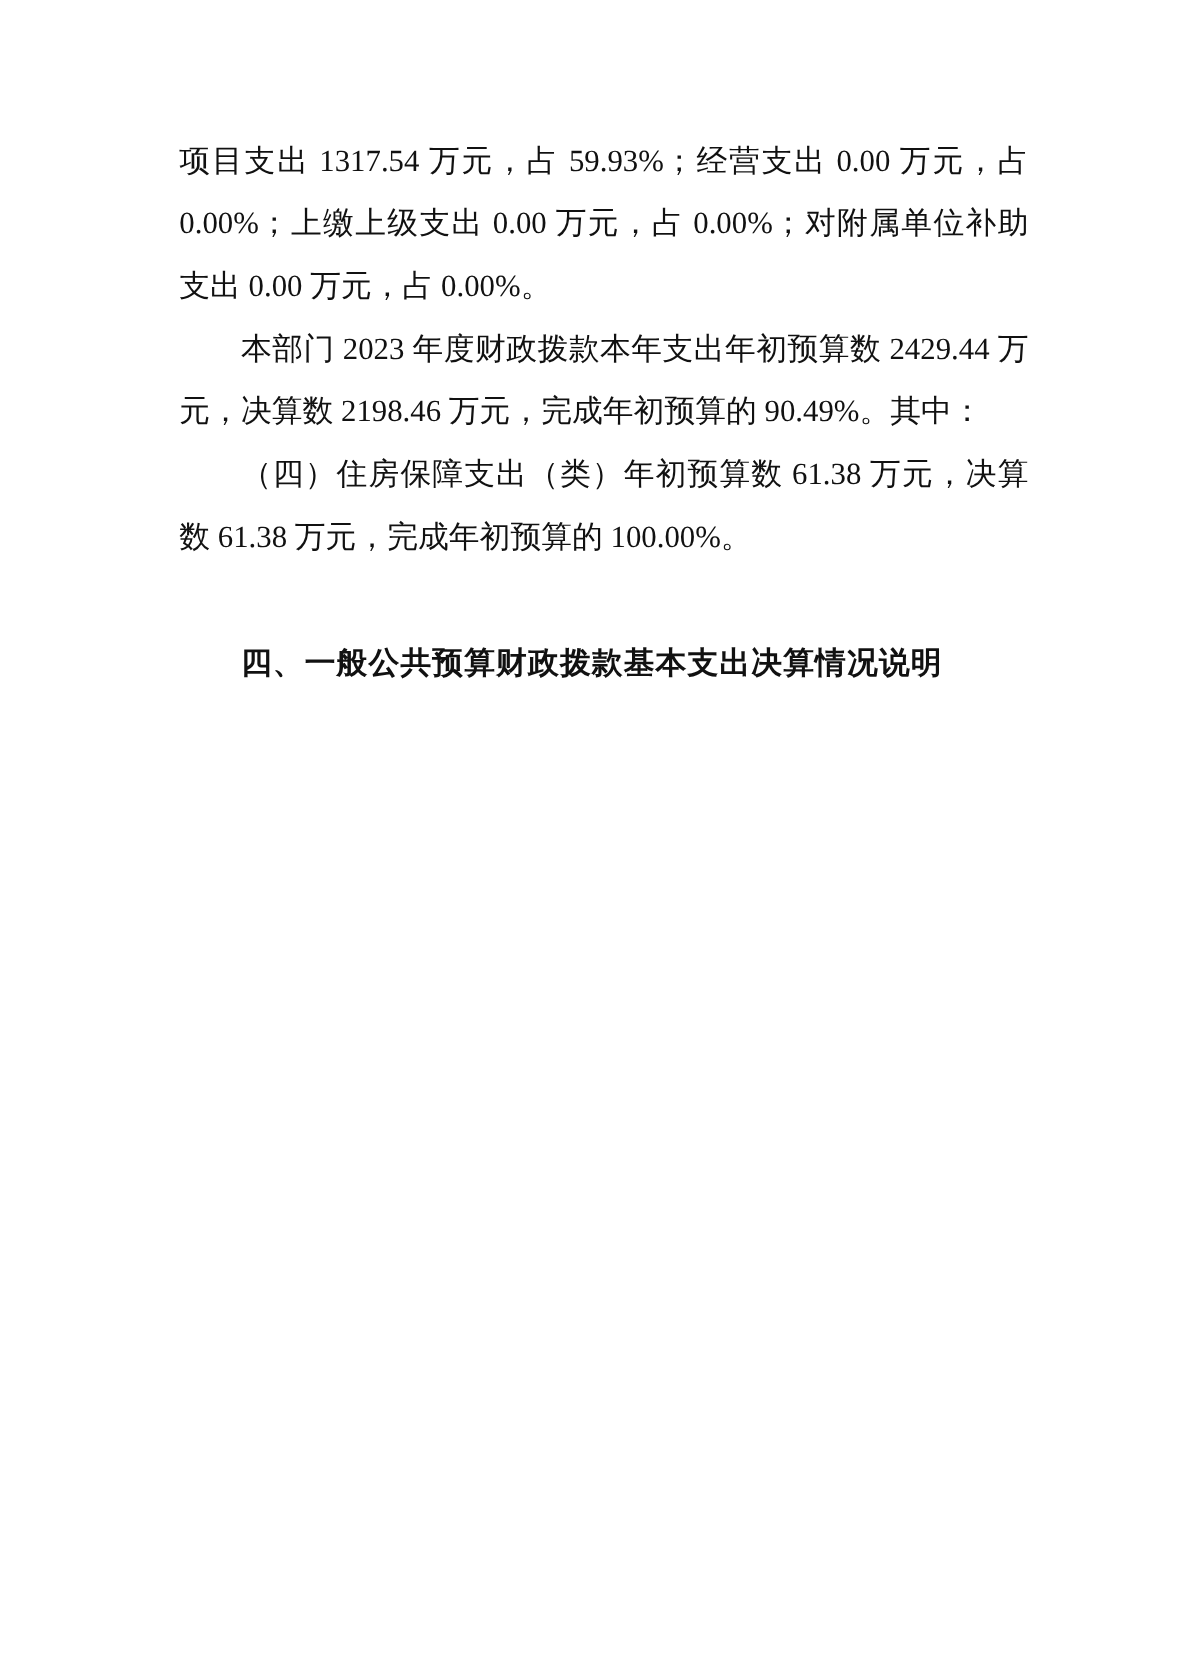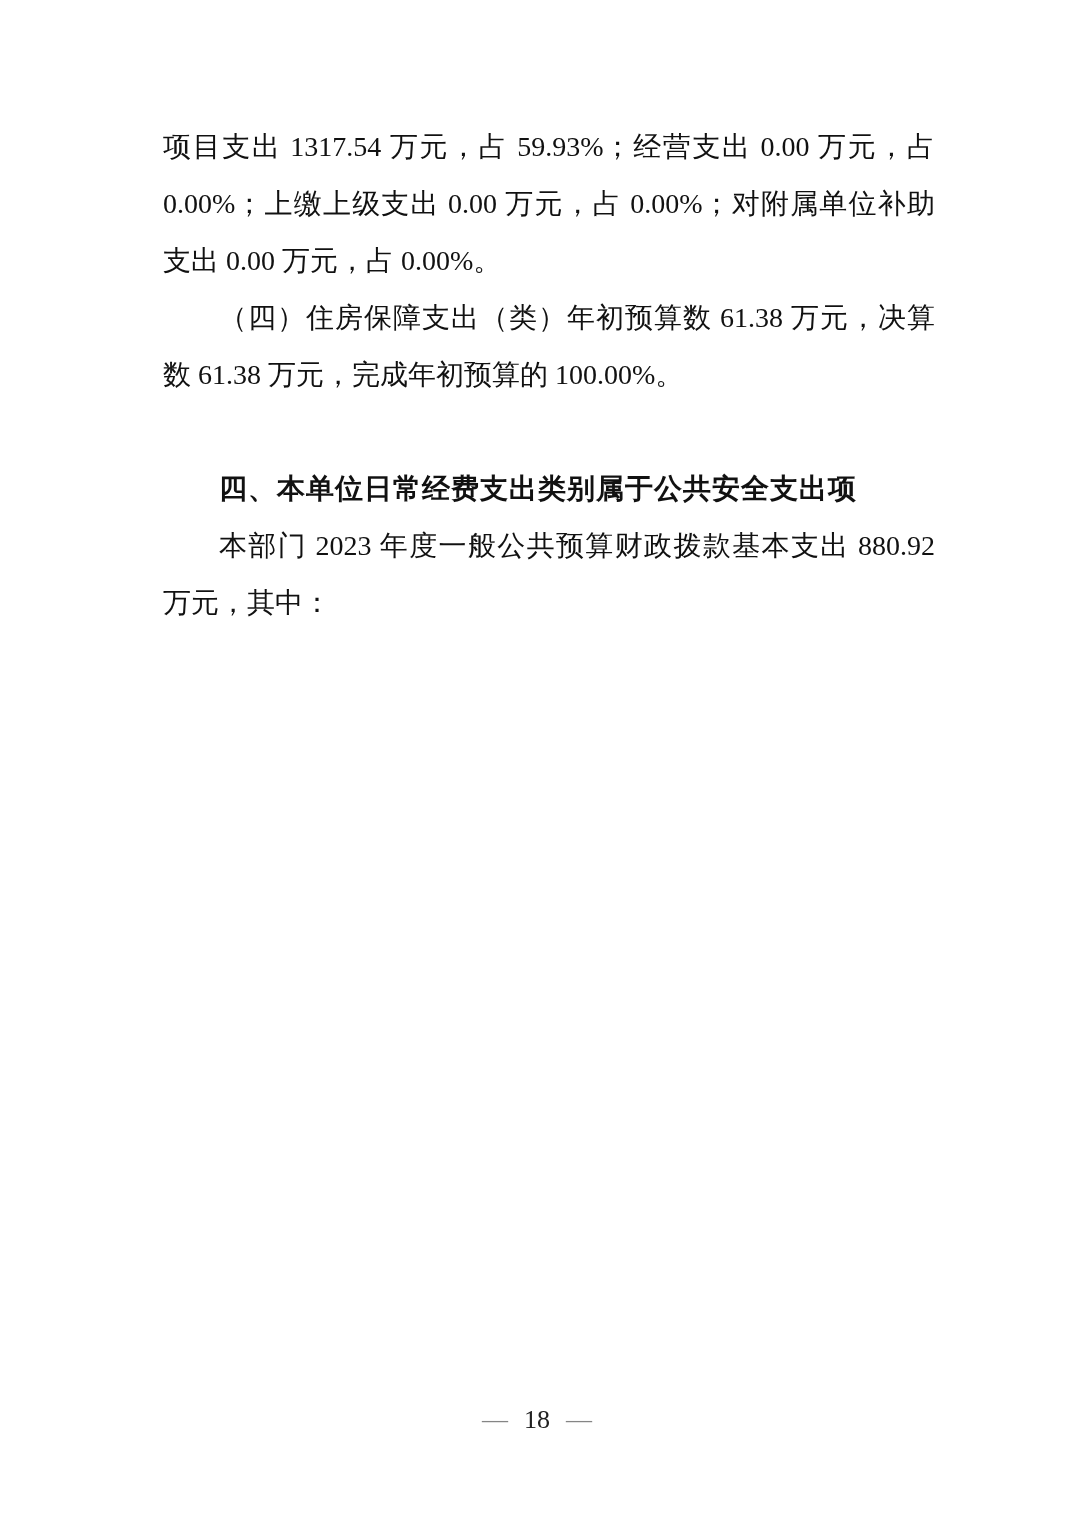--- a/index.html
+++ b/index.html
@@ -66,29 +66,26 @@
 </head>
 <body>
 
 <div class="page">
 
   <div class="content">
 
     <p class="para no-indent">项目支出 1317.54 万元，占 59.93%；经营支出 0.00 万元，占 0.00%；上缴上级支出 0.00 万元，占 0.00%；对附属单位补助支出 0.00 万元，占 0.00%。</p>
 
 
+    <p class="para">本部门 2023 年度财政拨款本年支出年初预算数 2429.44 万元，决算数 2198.46 万元，完成年初预算的 90.49%。其中：</p>
 
 
 
 
     <p class="para">（四）住房保障支出（类）年初预算数 61.38 万元，决算数 61.38 万元，完成年初预算的 100.00%。</p>
 
-    <p class="heading strong">四、本单位日常经费支出类别属于公共安全支出项</p>
+    <p class="heading strong">四、一般公共预算财政拨款基本支出决算情况说明</p>
 
-    <p class="para">本部门 2023 年度一般公共预算财政拨款基本支出 880.92 万元，其中：</p>
 
   </div>
 
-  <div class="footer">
-    <span class="dash">—</span><span class="page-num">18</span><span class="dash">—</span>
-  </div>
 
 </div>
 
 </body></html>

